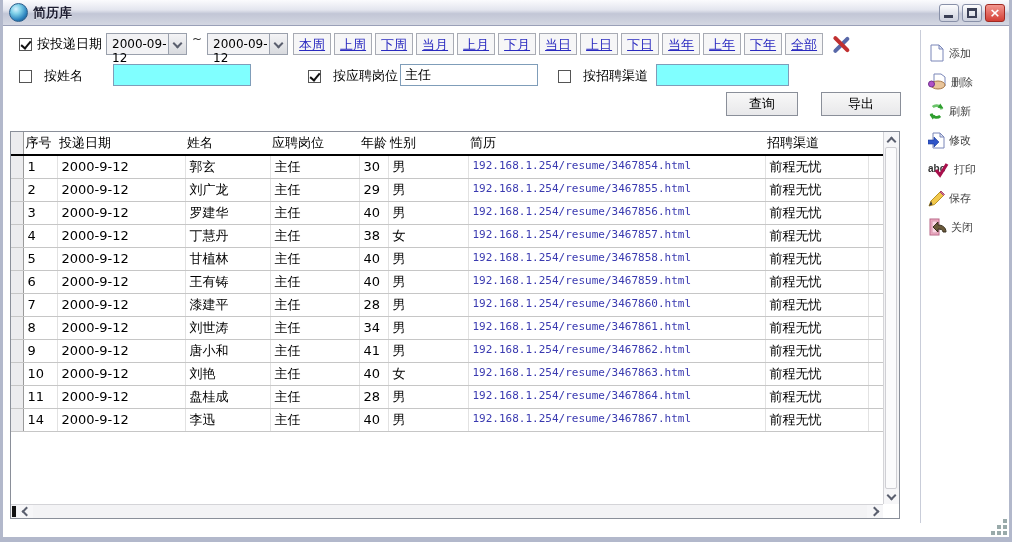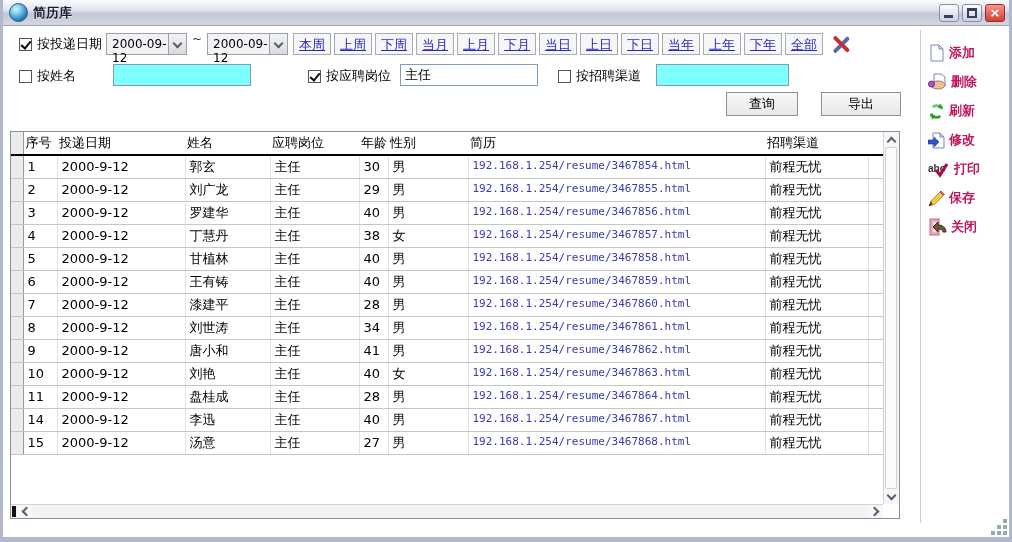--- a/index.html
+++ b/index.html
@@ -36,21 +36,21 @@
   .chev{display:inline-block;width:5px;height:5px;border:solid #5a5f6e;border-width:0 2px 2px 0;}
   .chev.down{transform:rotate(45deg);margin-top:-2px;}
   .chev.up{transform:rotate(-135deg);margin-bottom:-3px;}
   .chev.left{transform:rotate(135deg);margin-left:2px;}
   .chev.right{transform:rotate(-45deg);margin-right:2px;}
   .tilde{font-size:12px;color:#333;margin:-10px 1px 0 1px;}
   .qbtn{height:22px;box-sizing:border-box;padding:2px 5px;margin:0;background:#f6f6f7;
     border:1px solid #a8abb4;color:var(--quick-blue,#2a2ac0);text-decoration:underline;
     font-size:13px;font-family:inherit;cursor:default;}
   .tools{margin-left:4px;display:inline-flex;}
-  .row2-chk{position:absolute;top:67px;display:flex;align-items:center;gap:5px;font-size:13px;}
+  .row2-chk{position:absolute;top:67px;display:flex;align-items:center;gap:12px;font-size:13px;}
   .row2-input{position:absolute;top:64px;height:22px;box-sizing:border-box;border:1px solid #7f9db9;
     font-size:13px;font-family:inherit;padding:2px 4px;}
   .cyan{background:var(--cyan,#80ffff);}
   .white-input{background:#fff;}
   .action-btn{position:absolute;top:92px;height:24px;box-sizing:border-box;
     background:linear-gradient(180deg,#f8f8f8,#e8e8ea);border:1px solid #8a8f99;
     font-size:13px;font-family:inherit;color:#000;cursor:default;}
   
   .table-wrap{position:absolute;left:7px;top:131px;width:890px;height:388px;box-sizing:border-box;
     border:1px solid #8a8f99;background:#fff;}
@@ -77,21 +77,21 @@
   .vthumb{position:absolute;left:1px;right:2px;top:15px;bottom:15px;background:#fbfbfc;
     border:1px solid #cfcfd4;border-radius:2px;}
   .hscroll .sbtn{top:0;bottom:0;width:16px;}
   .hscroll .sbtn.left{left:6px;} .hscroll .sbtn.right{right:0;}
   .hmark{position:absolute;left:1px;top:1px;width:4px;height:11px;background:#111;}
   
   .side-sep{position:absolute;left:917px;top:30px;bottom:14px;width:1px;background:#c9cdd9;}
   .sidebar{position:absolute;left:925px;top:42px;width:78px;}
   .side-btn{display:flex;align-items:center;gap:4px;height:22px;margin-bottom:7px;cursor:default;}
   .side-btn svg{flex:none;}
-  .side-label{font-size:13px;color:#be185d;font-weight:bold;}
+  .side-label{font-size:11px;color:#404040;}
   .grip{position:absolute;right:2px;bottom:2px;width:4px;height:4px;background:#9aa;
     box-shadow:-6px 0 #9aa,0 -6px #9aa,-6px -6px #9aa,-12px 0 #9aa,0 -12px #9aa;}
 </style>
 </head>
 <body>
 
 <div class="window">
 
   <div class="titlebar">
     <span class="globe"></span>
@@ -360,34 +360,20 @@
               <td>李迅</td>
               <td>主任</td>
               <td>40</td>
               <td>男</td>
               <td class="resume">
                 <span class="rlink">192.168.1.254/resume/3467867.html</span>
               </td>
               <td>前程无忧</td>
               <td class="filler"></td>
             </tr>
-            <tr>
-              <td class="ind"></td>
-              <td>15</td>
-              <td>2000-9-12</td>
-              <td>汤意</td>
-              <td>主任</td>
-              <td>27</td>
-              <td>男</td>
-              <td class="resume">
-                <span class="rlink">192.168.1.254/resume/3467868.html</span>
-              </td>
-              <td>前程无忧</td>
-              <td class="filler"></td>
-            </tr>
           </tbody>
       </table>
     </div>
     <div class="vscroll">
       <div class="sbtn top">
           <i class="chev up"></i>
         </div>
       <div class="vthumb"></div>
       <div class="sbtn bot">
           <i class="chev down"></i>

